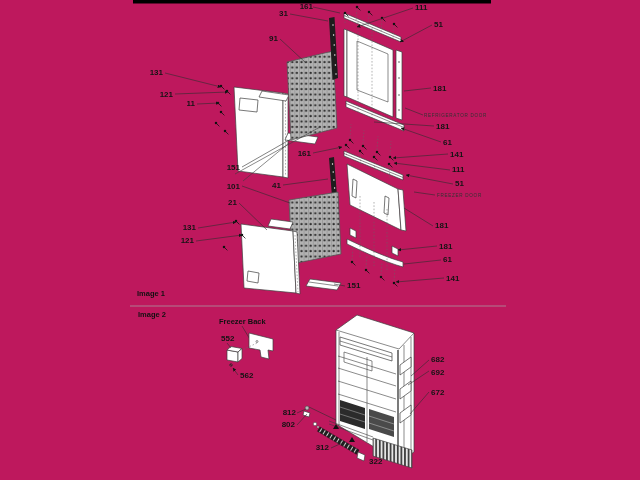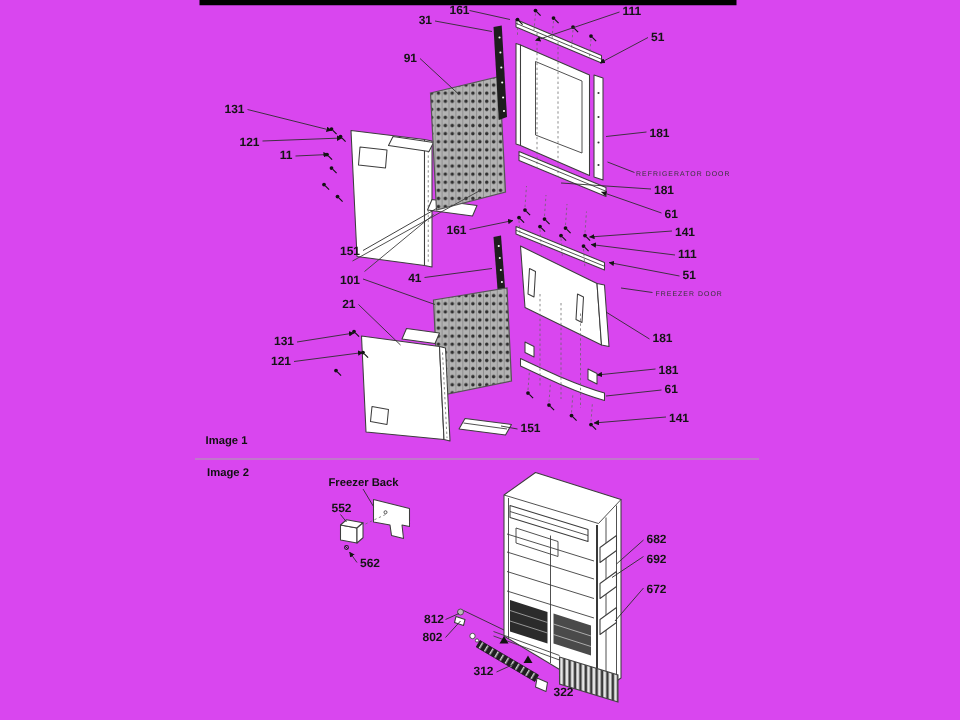--- a/index.html
+++ b/index.html
@@ -1,16 +1,16 @@
 <!DOCTYPE html>
 <html><head>
 <meta charset="utf-8">
 <style>
   html,body{margin:0;padding:0;background:#fff;}
-  .stage{position:relative;width:640px;height:480px;background:#d946ef;overflow:hidden;
+  .stage{position:relative;width:640px;height:480px;background:#be185d;overflow:hidden;
          font-family:"Liberation Sans", sans-serif;}
   svg{display:block;}
   .callout{font-family:"Liberation Sans", sans-serif;font-size:8px;font-weight:700;fill:#141414;}
   .caption{font-family:"Liberation Sans", sans-serif;font-size:7.5px;font-weight:700;fill:#111;}
   .microlabel{font-family:"Liberation Sans", sans-serif;font-size:4.6px;letter-spacing:0.7px;fill:#333;}
   .leader{stroke:#2e2e2e;stroke-width:0.6;fill:none;}
   .art{stroke:#3d3d3d;stroke-width:0.7;fill:#ffffff;stroke-linejoin:round;}
   .artline{stroke:#3d3d3d;stroke-width:0.6;fill:none;}
   .dash{stroke:#666;stroke-width:0.5;fill:none;stroke-dasharray:1.6 1.7;}
 </style>

